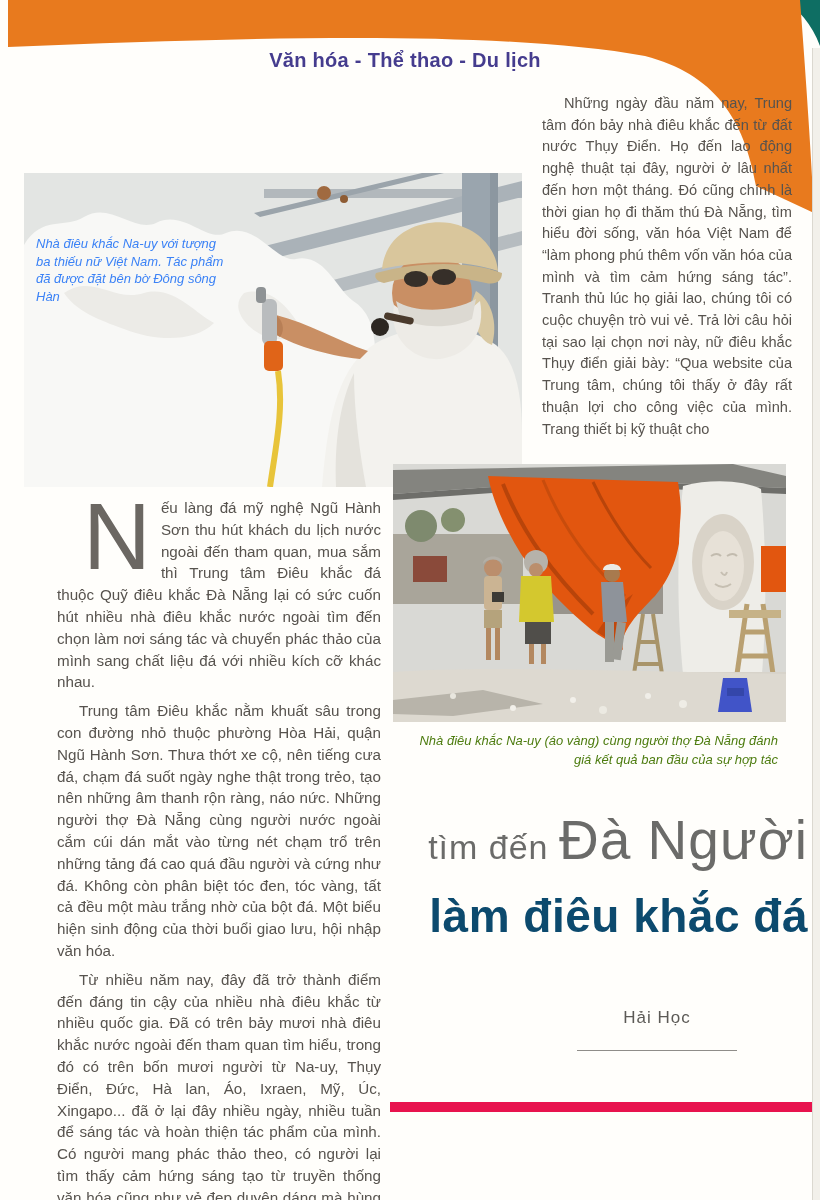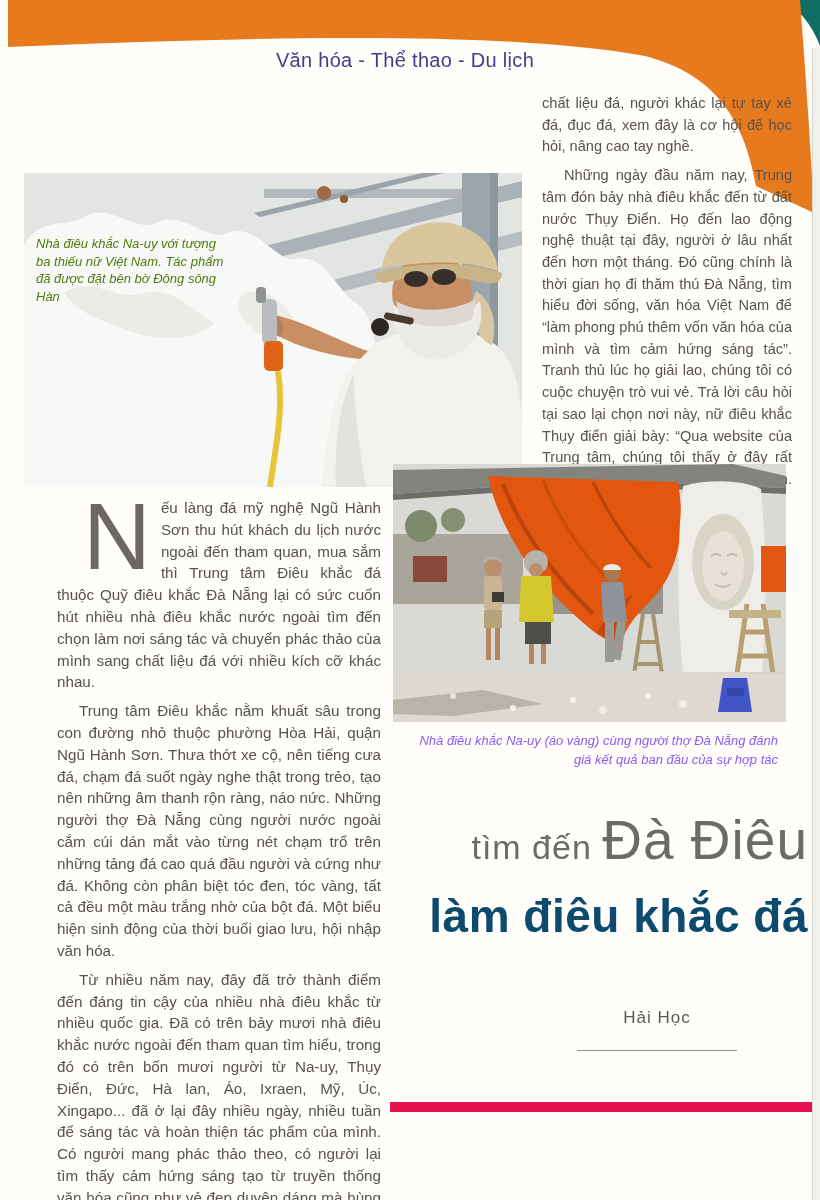--- a/index.html
+++ b/index.html
@@ -6,34 +6,34 @@
   #page{
     position:relative;width:820px;height:1200px;margin:0 auto;
     background:#fffefb;overflow:hidden;
     font-family:"Liberation Sans","DejaVu Sans",sans-serif;
     -webkit-font-smoothing:antialiased;
   }
   
   #banner{position:absolute;left:0;top:0;width:820px;height:230px;}
   .section-header{
     position:absolute;left:210px;top:49px;width:390px;text-align:center;
-    font-size:20px;font-weight:normal;color:#453C8E;letter-spacing:.3px;
+    font-size:20px;font-weight:bold;color:#453C8E;letter-spacing:.3px;
   }
   
   .photo{position:absolute;overflow:hidden;}
   #photo1{left:24px;top:173px;width:498px;height:314px;}
   #photo2{left:393px;top:464px;width:393px;height:258px;}
   .photo svg{display:block;width:100%;height:100%;}
   .caption{
-    font-style:italic;color:#4d7c0f;font-size:13px;line-height:17.5px;
+    font-style:italic;color:#3b82f6;font-size:13px;line-height:17.5px;
   }
   #caption1{position:absolute;left:36px;top:235px;width:195px;}
   #caption2{
     position:absolute;left:410px;top:731px;width:368px;text-align:right;
-    font-style:italic;color:#8b5cf6;font-size:13px;line-height:19px;
+    font-style:italic;color:#4d7c0f;font-size:13px;line-height:19px;
   }
   
   .bodycol{
     color:#57534E;text-align:justify;
     font-size:15px;line-height:21.6px;
   }
   #rightcol{position:absolute;left:542px;top:93px;width:250px;font-size:14.6px;line-height:21.7px;}
   #leftcol{position:absolute;left:57px;top:497px;width:324px;font-size:15.2px;line-height:21.8px;}
   .para{margin:0 0 7px 0;}
   .para.indent{text-indent:22px;}
@@ -109,21 +109,20 @@
       <path d="M250,140 C258,146 262,156 256,164 C248,160 244,150 246,142 Z" fill="#b87f56"></path>
       <rect x="238" y="126" width="15" height="46" rx="6" fill="#b9bcbe"></rect>
       <rect x="232" y="114" width="10" height="16" rx="4" fill="#8e9294"></rect>
       <rect x="240" y="168" width="19" height="30" rx="5" fill="#e06418"></rect>
       <path d="M254,198 C260,236 252,272 246,314" stroke="#e8c43a" stroke-width="6" fill="none"></path>
     </svg>
   </div>
   <div id="caption1" class="caption">Nhà điêu khắc Na-uy với tượng ba thiếu nữ Việt Nam. Tác phẩm đã được đặt bên bờ Đông sông Hàn</div>
 
   <div id="rightcol" class="bodycol">
-    <p class="para">chất liệu đá, người khác lại tự tay xẻ đá, đục đá, xem đây là cơ hội để học hỏi, nâng cao tay nghề.</p>
     <p class="para indent">Những ngày đầu năm nay, Trung tâm đón bảy nhà điêu khắc đến từ đất nước Thụy Điển. Họ đến lao động nghệ thuật tại đây, người ở lâu nhất đến hơn một tháng. Đó cũng chính là thời gian họ đi thăm thú Đà Nẵng, tìm hiểu đời sống, văn hóa Việt Nam để  “làm phong phú thêm vốn văn hóa của mình và tìm cảm hứng sáng tác”. Tranh thủ lúc họ giải lao, chúng tôi có cuộc chuyện trò vui vẻ. Trả lời câu hỏi tại sao lại chọn nơi này, nữ điêu khắc Thụy điển giải bày: “Qua website của Trung tâm, chúng tôi thấy ở đây rất thuận lợi cho công việc của mình. Trang thiết bị kỹ thuật cho</p>
   </div>
 
   <div id="photo2" class="photo">
     <svg viewBox="0 0 393 258" preserveAspectRatio="none">
       <rect x="0" y="0" width="393" height="258" fill="#d9d9d5"></rect>
 
       <polygon points="0,6 340,0 393,12 393,24 200,16 0,30" fill="#84847f"></polygon>
       <polygon points="0,30 200,16 393,24 393,30 200,22 0,36" fill="#6e6e6a"></polygon>
 
@@ -202,21 +201,21 @@
   </div>
   <div id="caption2">Nhà điêu khắc Na-uy (áo vàng) cùng người thợ Đà Nẵng đánh giá kết quả ban đầu của sự hợp tác</div>
 
   <div id="leftcol" class="bodycol">
     <p class="para"><span class="dropcap">N</span><span>ếu làng đá mỹ nghệ Ngũ Hành Sơn thu hút khách du lịch nước ngoài đến tham quan, mua sắm thì Trung tâm Điêu khắc đá thuộc Quỹ điêu khắc Đà Nẵng lại có sức cuốn hút nhiều nhà điêu khắc nước ngoài tìm đến chọn làm nơi sáng tác và chuyển phác thảo của mình sang chất liệu đá với nhiều kích cỡ khác nhau.</span></p>
     <p class="para indent">Trung tâm Điêu khắc nằm khuất sâu trong con đường nhỏ thuộc phường Hòa Hải, quận Ngũ Hành Sơn. Thưa thớt xe cộ, nên tiếng cưa đá, chạm đá suốt ngày nghe thật trong trẻo, tạo nên những âm thanh rộn ràng, náo nức. Những người thợ Đà Nẵng cùng người nước ngoài cắm cúi dán mắt vào từng nét chạm trổ trên những tảng đá cao quá đầu người và cứng như đá. Không còn phân biệt tóc đen, tóc vàng, tất cả đều một màu trắng nhờ của bột đá. Một biểu hiện sinh động của thời buổi giao lưu, hội nhập văn hóa.</p>
     <p class="para indent">Từ nhiều năm nay, đây đã trở thành điểm đến đáng tin cậy của nhiều nhà điêu khắc từ nhiều quốc gia. Đã có trên bảy mươi nhà điêu khắc nước ngoài đến tham quan tìm hiểu, trong đó có trên bốn mươi người từ Na-uy, Thụy Điển, Đức, Hà lan, Áo, Ixraen, Mỹ, Úc, Xingapo... đã ở lại đây nhiều ngày, nhiều tuần để sáng tác và hoàn thiện tác phẩm của mình. Có người mang phác thảo theo, có người lại tìm thấy cảm hứng sáng tạo từ truyền thống văn hóa cũng như vẻ đẹp duyên dáng mà hùng vĩ của thành phố bên bờ sông Hàn thơ mộng. Có người nhờ đội ngũ thợ lành nghề của Trung tâm chuyển phác thảo tác phẩm của mình sang</p>
   </div>
 
   <div id="headline">
-    <div class="hl2"><span class="small">tìm đến </span><span class="big">Đà Điêu</span></div>
+    <div class="hl2"><span class="small">tìm đến </span><span class="big">Đà Người</span></div>
     <div class="hl3">làm điêu khắc đá</div>
   </div>
 
   <div id="byline">Hải Học</div>
 
   <div id="redbar"></div>
 
   <div id="scanedge"></div>
 
 </div>

